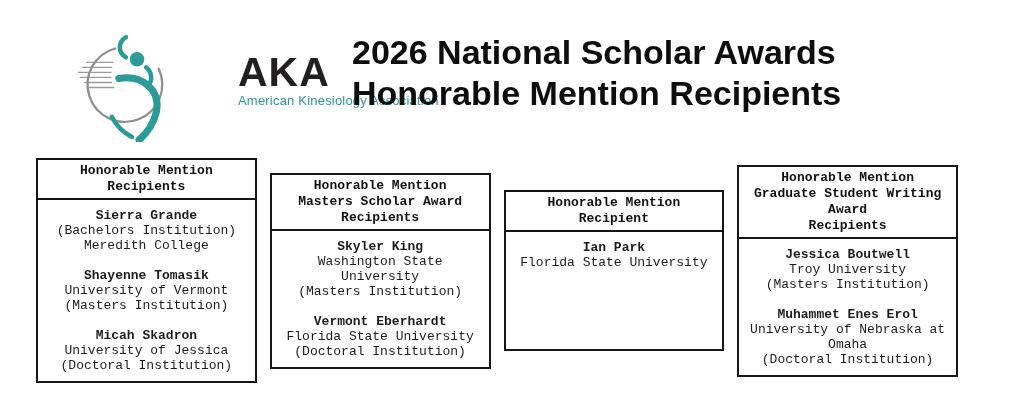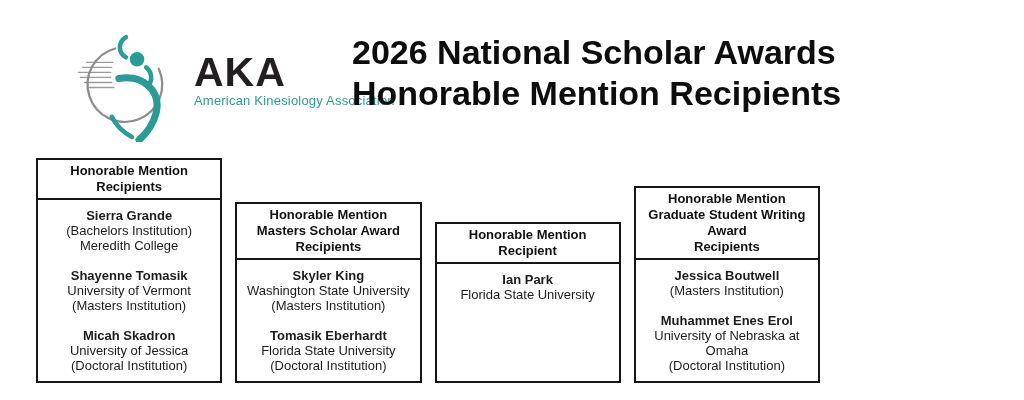--- a/index.html
+++ b/index.html
@@ -2,37 +2,37 @@
 <html><head>
 <meta charset="utf-8">
 <style>
   html,body { margin:0; padding:0; background:#fff; }
   .page {
     position:relative; width:1024px; height:400px; background:#ffffff;
     font-family:"Liberation Sans", sans-serif; overflow:hidden;
   }
 
   
-  .logo { position:absolute; left:78px; top:26px; display:flex; align-items:flex-start; }
+  .logo { position:absolute; left:78px; top:26px; display:flex; align-items:flex-start;gap:44px; }
   .logo-mark svg { width:112px; height:116px; display:block; }
   .logo-text { margin-left:4px; margin-top:26px; }
   .logo-acronym { font-size:41px; font-weight:700; letter-spacing:1px; color:#231f20; line-height:1; }
   .logo-tagline { font-size:13px; letter-spacing:.2px; color:#2a9b96; white-space:nowrap; }
 
   
   .main-title {
     position:absolute; left:352px; top:32px; width:570px;
     font-weight:700; font-size:34px; line-height:41px;
     color:#0d0d0d;
   }
 
   
   .boxes {
-    position:absolute; left:36px; top:158px; width:784px;
-    display:flex; gap:13px; align-items:flex-end;
+    position:absolute; left:36px; top:158px; width:922px;
+    display:flex; gap:13px; align-items:center;font-family:Liberation Mono, monospace;
   }
   .award-box { flex:1; border:2px solid #161616; background:#fff; }
   .box-header {
     border-bottom:2px solid #161616; text-align:center;
     font-weight:700; font-size:13px; line-height:16px;
     padding:3px 2px; color:#111;
   }
   .box-body {
     text-align:center; font-size:13px; line-height:15px; color:#1c1c1c;
     padding:8px 4px 8px; min-height:117px; box-sizing:border-box;
@@ -111,21 +111,21 @@
           <div>Masters Scholar Award</div>
           <div>Recipients</div>
         </div>
       <div class="box-body">
           <div class="entry">
             <div class="recipient-name">Skyler King</div>
             <div>Washington State University</div>
             <div>(Masters Institution)</div>
           </div>
           <div class="entry">
-            <div class="recipient-name">Tomasik Eberhardt</div>
+            <div class="recipient-name">Vermont Eberhardt</div>
             <div>Florida State University</div>
             <div>(Doctoral Institution)</div>
           </div>
         </div>
     </div>
     <div class="award-box">
       <div class="box-header">
           <div>Honorable Mention</div>
           <div>Recipient</div>
         </div>
@@ -138,20 +138,21 @@
     </div>
     <div class="award-box">
       <div class="box-header">
           <div>Honorable Mention</div>
           <div>Graduate Student Writing Award</div>
           <div>Recipients</div>
         </div>
       <div class="box-body">
           <div class="entry">
             <div class="recipient-name">Jessica Boutwell</div>
+            <div>Troy University</div>
             <div>(Masters Institution)</div>
           </div>
           <div class="entry">
             <div class="recipient-name">Muhammet Enes Erol</div>
             <div>University of Nebraska at Omaha</div>
             <div>(Doctoral Institution)</div>
           </div>
         </div>
     </div>
   </div>

